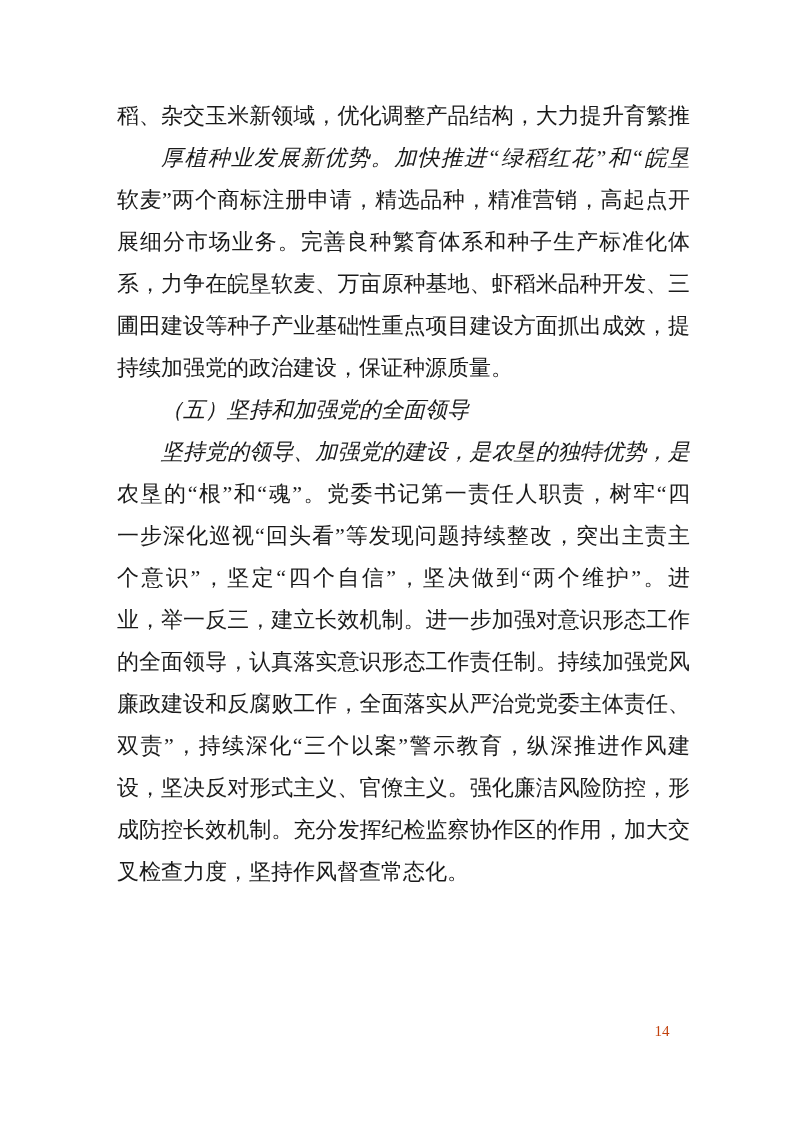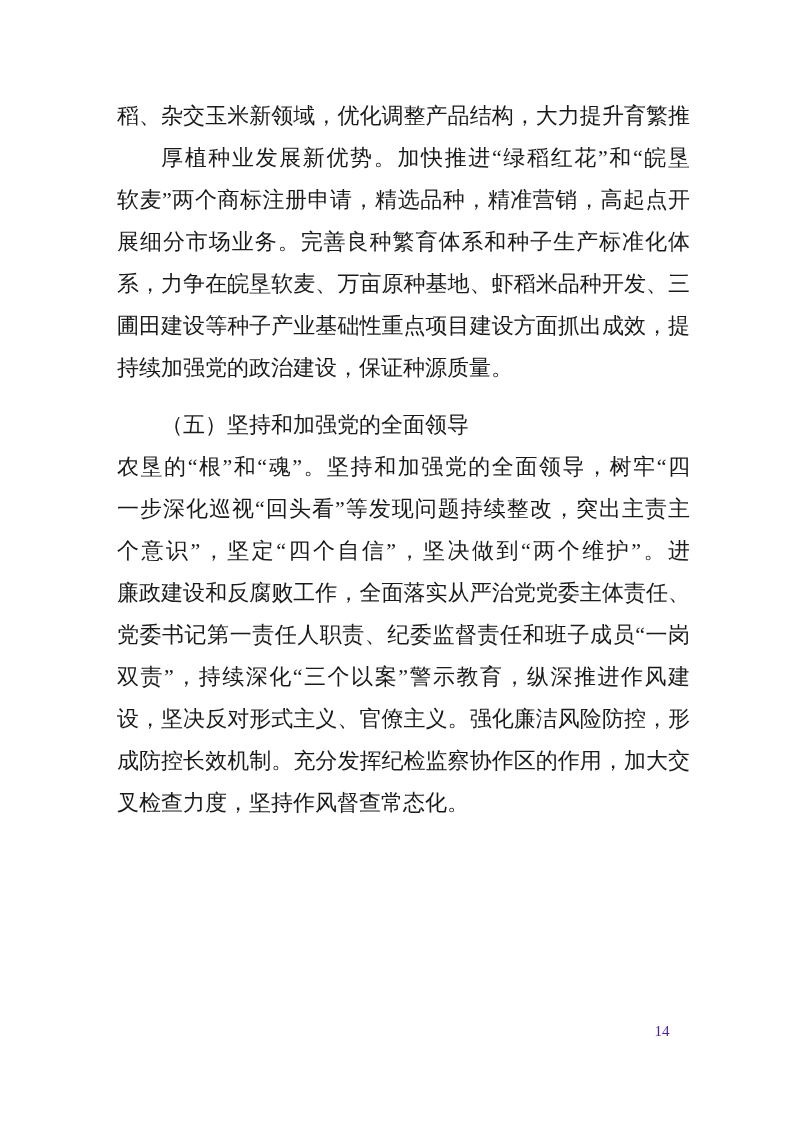--- a/index.html
+++ b/index.html
@@ -30,38 +30,38 @@
     font-size: 22px;
     line-height: 42px;
     height: 42px;
     text-align: justify;
     text-align-last: justify;
     letter-spacing: 0;
     overflow: hidden;
   }
   .line.indent {
     text-indent: 44px;
+    font-style: italic;
   }
   .line.last {
     text-align-last: left;
   }
   .paragraph.heading .line {
     text-align: center;
     text-align-last: left;
-    margin-top: 15px;
   }
   .page-number {
     position: absolute;
     left: 632px;
     top: 1018px;
     width: 60px;
     text-align: center;
     font-size: 15px;
     line-height: 26px;
-    color: #4c1d95;
+    color: #c2410c;
     font-family: "Liberation Serif", "DejaVu Serif", serif;
   }
 </style>
 </head>
 <body>
 
 <div class="page">
   <div class="doc-body">
       <div class="paragraph body">
         <div class="line">稻、杂交玉米新领域，优化调整产品结构，大力提升育繁推</div>
@@ -71,25 +71,27 @@
         <div class="line">软麦”两个商标注册申请，精选品种，精准营销，高起点开</div>
         <div class="line">展细分市场业务。完善良种繁育体系和种子生产标准化体</div>
         <div class="line">系，力争在皖垦软麦、万亩原种基地、虾稻米品种开发、三</div>
         <div class="line">圃田建设等种子产业基础性重点项目建设方面抓出成效，提</div>
         <div class="line last">持续加强党的政治建设，保证种源质量。</div>
       </div>
       <div class="paragraph heading">
         <div class="line indent last">（五）坚持和加强党的全面领导</div>
       </div>
       <div class="paragraph body">
-        <div class="line">农垦的“根”和“魂”。坚持和加强党的全面领导，树牢“四</div>
+        <div class="line indent">坚持党的领导、加强党的建设，是农垦的独特优势，是</div>
+        <div class="line">农垦的“根”和“魂”。党委书记第一责任人职责，树牢“四</div>
         <div class="line">一步深化巡视“回头看”等发现问题持续整改，突出主责主</div>
         <div class="line">个意识”，坚定“四个自信”，坚决做到“两个维护”。进</div>
+        <div class="line">业，举一反三，建立长效机制。进一步加强对意识形态工作</div>
+        <div class="line">的全面领导，认真落实意识形态工作责任制。持续加强党风</div>
         <div class="line">廉政建设和反腐败工作，全面落实从严治党党委主体责任、</div>
-        <div class="line">党委书记第一责任人职责、纪委监督责任和班子成员“一岗</div>
         <div class="line">双责”，持续深化“三个以案”警示教育，纵深推进作风建</div>
         <div class="line">设，坚决反对形式主义、官僚主义。强化廉洁风险防控，形</div>
         <div class="line">成防控长效机制。充分发挥纪检监察协作区的作用，加大交</div>
         <div class="line last">叉检查力度，坚持作风督查常态化。</div>
       </div>
     </div>
   <div class="page-number">14</div>
 </div>
 
 </body></html>

